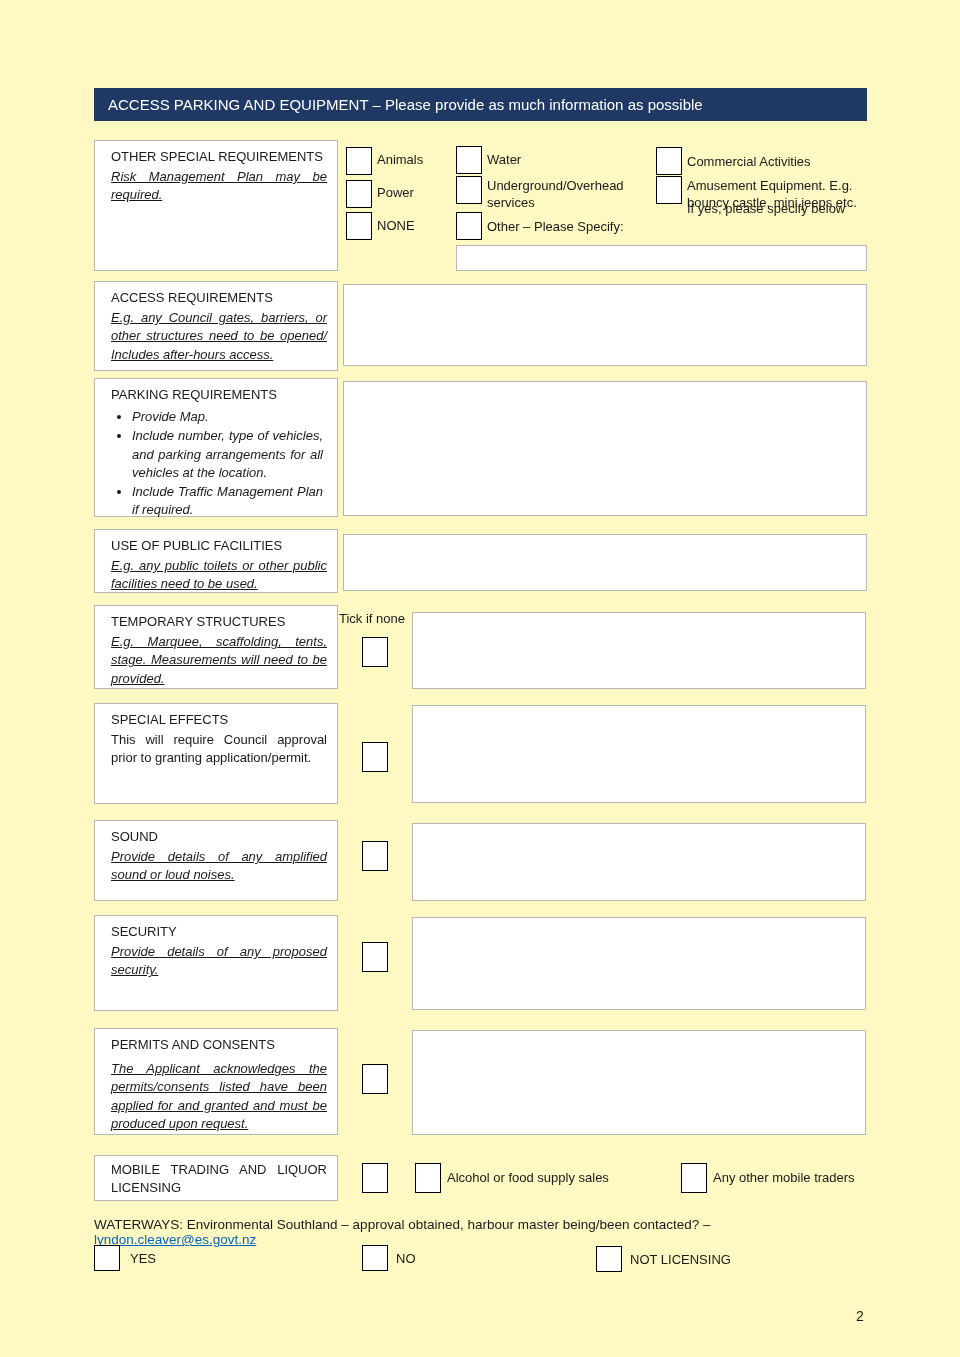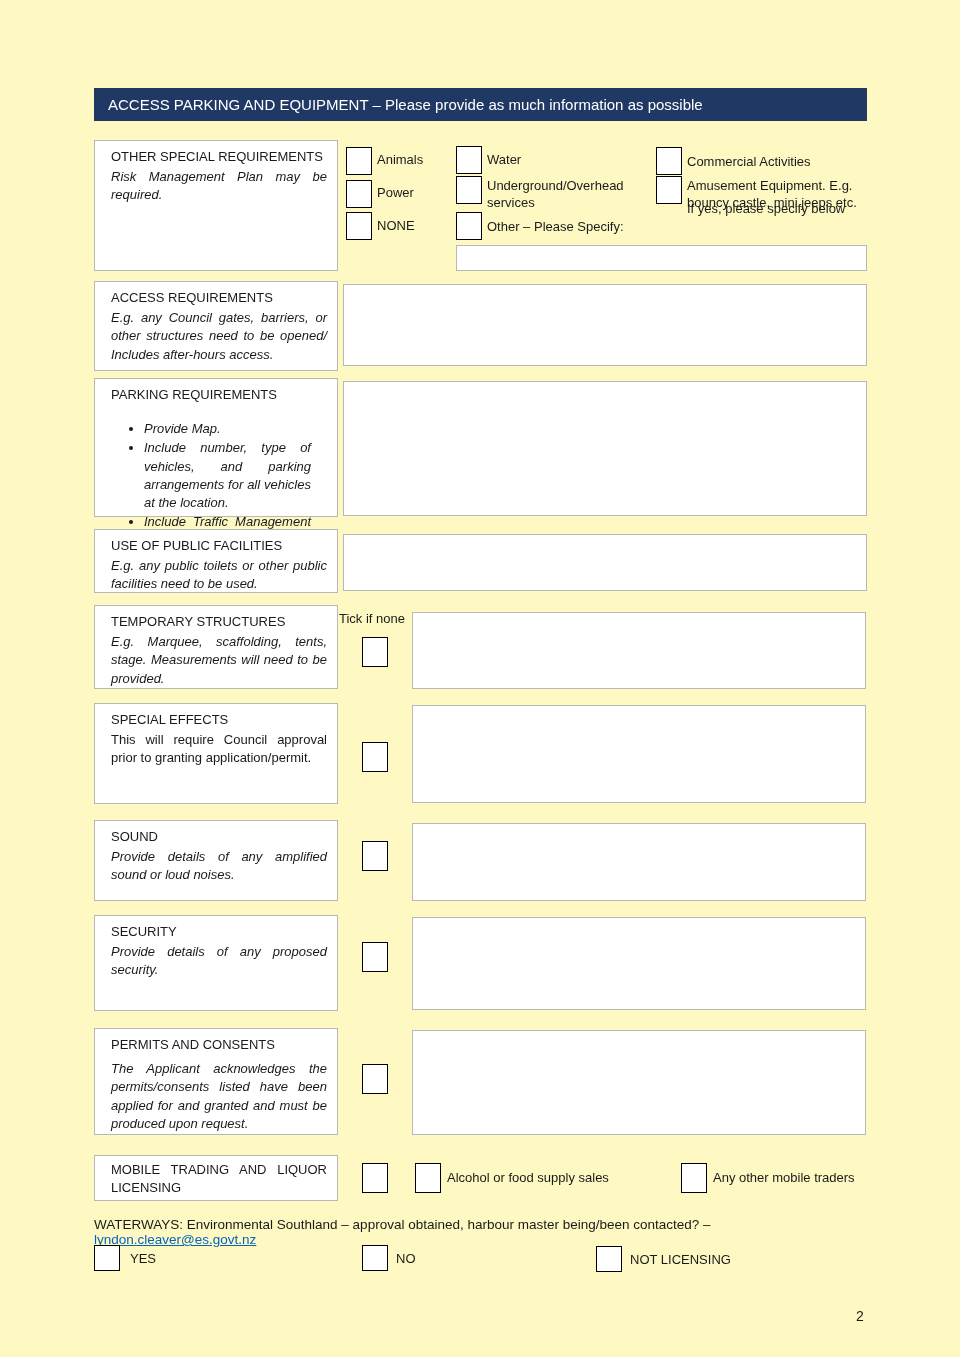--- a/index.html
+++ b/index.html
@@ -24,23 +24,23 @@
   .label-box {
     position: absolute;
     left: 94px; width: 244px;
     border: 1px solid #b8b8b8;
     padding: 7px 10px 6px 16px;
     font-size: 13px;
     line-height: 1.4;
     background: #ffffff;
   }
   .box-title { margin-bottom: 2px; }
-  .box-note { font-style: italic; text-align: justify; }
+  .box-note { font-style: italic; text-align: justify; text-decoration: underline; }
   .box-note-plain { font-style: normal; text-align: justify; }
-  .bullets { margin: 16px; padding-left: 17px; font-style: italic; text-align: justify; list-style: disc; }
+  .bullets { margin: 4px; padding-left: 17px; font-style: italic; text-align: justify; list-style: disc; }
   .bullets li { margin-bottom: 1px; }
   .checkbox {
     position: absolute;
     width: 26px; height: 28px;
     border: 1.5px solid #000000;
     background: #ffffff;
     cursor: pointer;
     display: inline-block;
   }
   .cb-label {

